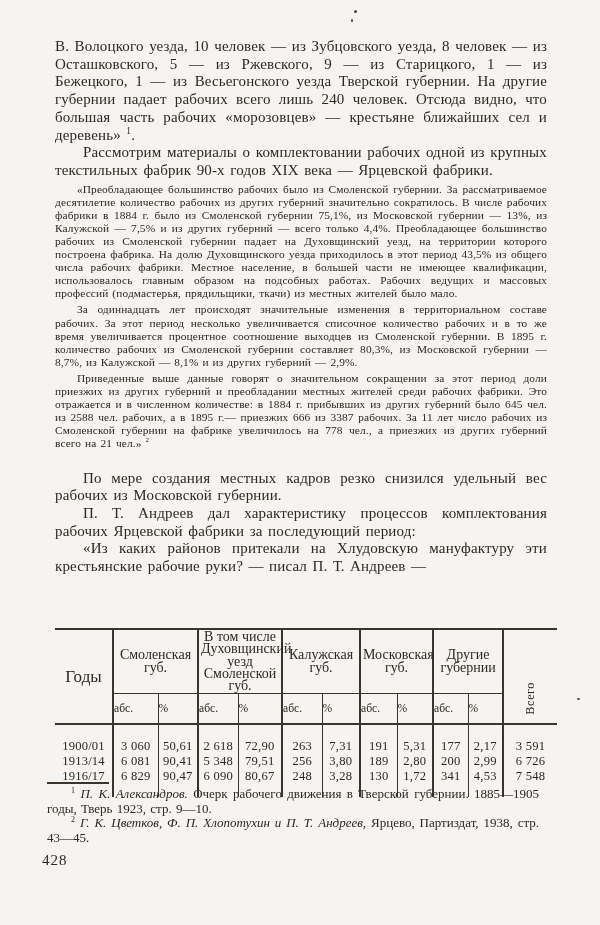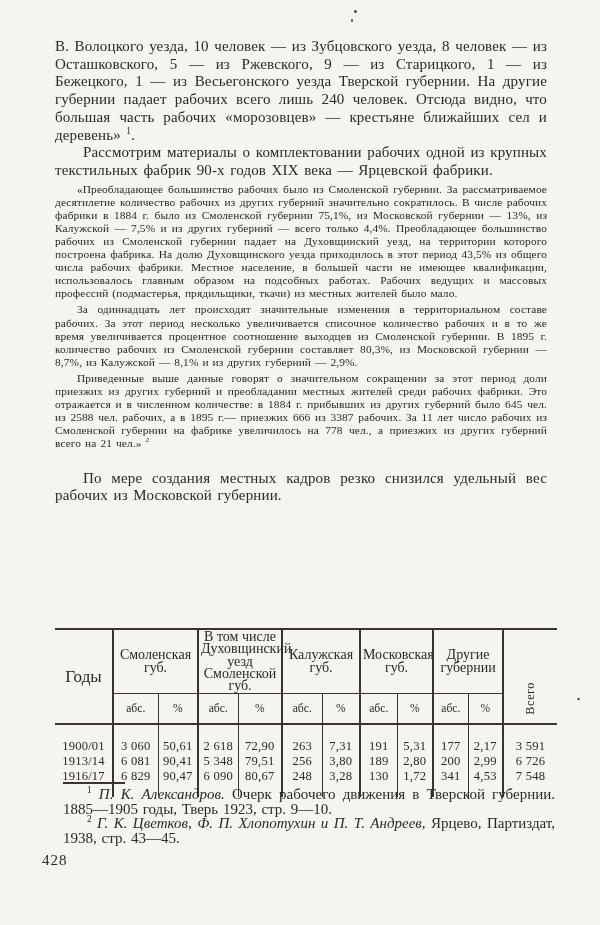--- a/index.html
+++ b/index.html
@@ -54,21 +54,21 @@
   .datatable th.total{
     border-left:2px solid var(--rule);
     vertical-align:bottom;text-align:center;padding-bottom:5px;
   }
   .vtext{
     display:inline-block;
     writing-mode:vertical-rl;transform:rotate(180deg);
     font-size:12.3px;letter-spacing:0.5px;
   }
   .datatable th.sub{
-    font-size:11.6px;height:29px;vertical-align:middle;text-align:center;
+    font-size:11.6px;height:29px;vertical-align:middle;text-align:left;
   }
   .datatable th.sub.a{border-left:2px solid var(--rule);}
   .datatable th.sub.p{border-left:1px solid var(--rule);}
   .datatable th.years,.datatable th.total,.datatable th.sub{
     border-bottom:2px solid var(--rule);
   }
   .datatable tbody td{
     font-size:12.6px;line-height:15px;text-align:center;padding:0;
     letter-spacing:0.2px;
   }
@@ -77,22 +77,22 @@
     border-left:2px solid var(--rule);
   }
   .datatable tbody td.c2,.datatable tbody td.c4,.datatable tbody td.c6,
   .datatable tbody td.c8,.datatable tbody td.c10{
     border-left:1px solid var(--rule);
   }
   .datatable tbody tr:first-child td{padding-top:14px;}
   .datatable tbody tr:last-child td{padding-bottom:13px;}
   
   .footnotes{
-    position:absolute;left:63px;top:782px;width:492px;
-    font-size:15px;line-height:14.6px;text-align:justify;
+    position:absolute;left:47px;top:782px;width:492px;
+    font-size:13px;line-height:14.6px;text-align:justify;
     word-spacing:1px;
   }
   .footrule{width:62px;height:2px;background:var(--rule);margin-bottom:3px;}
   .footnote{margin:0;text-indent:24px;}
   .footnote i{font-style:italic;}
   
   .pagenum{
     position:absolute;left:42px;top:852px;
     font-size:15px;letter-spacing:1px;
   }
@@ -107,20 +107,22 @@
   <div class="speck" style="left:351px;top:19px;width:2px;height:3px"></div>
   <div class="speck" style="left:577px;top:698px;width:3px;height:2px"></div>
 
   <div class="textflow">
     <p class="para"><span>В. Волоцкого уезда, 10 человек — из Зубцовского уезда, 8 человек — из Осташковского, 5 — из Ржевского, 9 — из Старицкого, 1 — из Бежецкого, 1 — из Весьегонского уезда Тверской губернии. На другие губернии падает рабочих всего лишь 240 человек. Отсюда видно, что большая часть рабочих «морозовцев» — крестьяне ближайших сел и деревень»</span>&nbsp;<sup>1</sup><span>.</span></p>
     <p class="para indent">Рассмотрим материалы о комплектовании рабочих одной из крупных текстильных фабрик 90-х годов XIX века — Ярцевской фабрики.</p>
     <p class="quote">«Преобладающее большинство рабочих было из Смоленской губернии. За рассматриваемое десятилетие количество рабочих из других губерний значительно сократилось. В числе рабочих фабрики в 1884 г. было из Смоленской губернии 75,1%, из Московской губернии — 13%, из Калужской — 7,5% и из других губерний — всего только 4,4%. Преобладающее большинство рабочих из Смоленской губернии падает на Духовщинский уезд, на территории которого построена фабрика. На долю Духовщинского уезда приходилось в этот период 43,5% из общего числа рабочих фабрики. Местное население, в большей части не имеющее квалификации, использовалось главным образом на подсобных работах. Рабочих ведущих и массовых профессий (подмастерья, прядильщики, ткачи) из местных жителей было мало.</p>
     <p class="quote">За одиннадцать лет происходят значительные изменения в территориальном составе рабочих. За этот период несколько увеличивается списочное количество рабочих и в то же время увеличивается процентное соотношение выходцев из Смоленской губернии. В 1895 г. количество рабочих из Смоленской губернии составляет 80,3%, из Московской губернии — 8,7%, из Калужской — 8,1% и из других губерний — 2,9%.</p>
     <p class="quote"><span>Приведенные выше данные говорят о значительном сокращении за этот период доли приезжих из других губерний и преобладании местных жителей среди рабочих фабрики. Это отражается и в численном количестве: в 1884 г. прибывших из других губерний было 645 чел. из 2588 чел. рабочих, а в 1895 г.— приезжих 666 из 3387 рабочих. За 11 лет число рабочих из Смоленской губернии на фабрике увеличилось на 778 чел., а приезжих из других губерний всего на 21 чел.»</span>&nbsp;<sup>2</sup></p>
     <p class="para indent after-quote">По мере создания местных кадров резко снизился удельный вес рабочих из Московской губернии.</p>
+    <p class="para indent">П. Т. Андреев дал характеристику процессов комплектования рабочих Ярцевской фабрики за последующий период:</p>
+    <p class="para indent">«Из каких районов притекали на Хлудовскую мануфактуру эти крестьянские рабочие руки? — писал П. Т. Андреев —</p>
   </div>
 
   <div class="tablewrap">
     <table class="datatable">
       <colgroup>
         <col style="width:58px">
           <col style="width:45px">
           <col style="width:40px">
         <col style="width:40px">
           <col style="width:44px">

